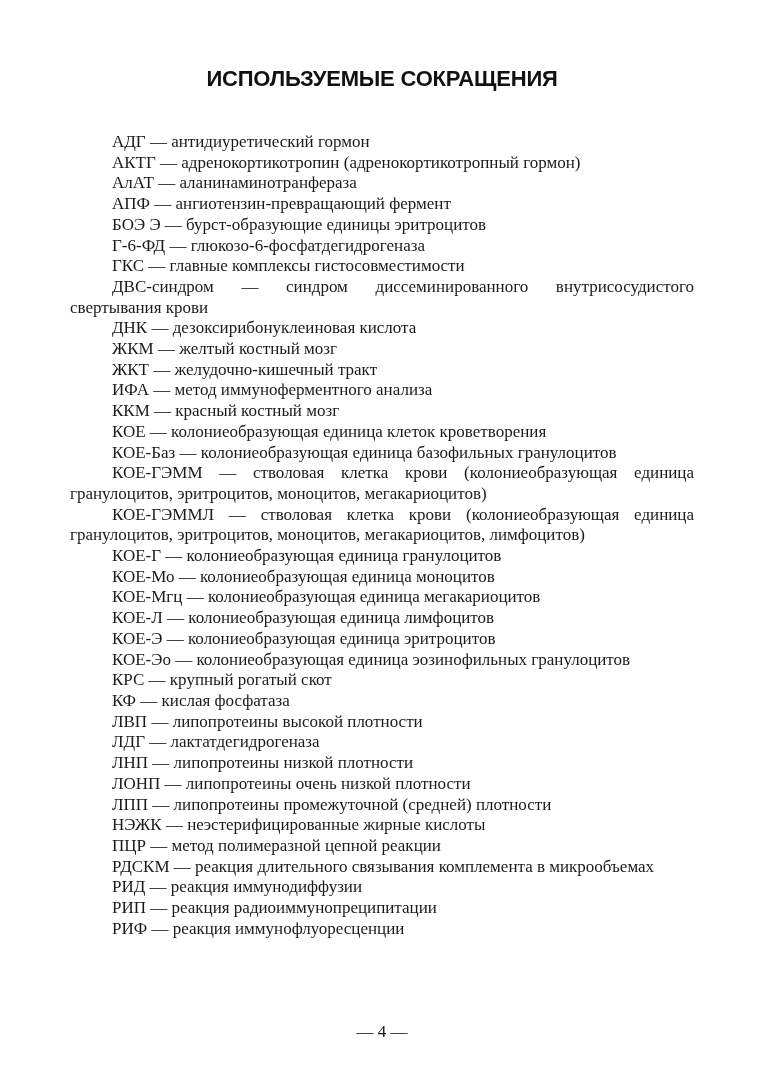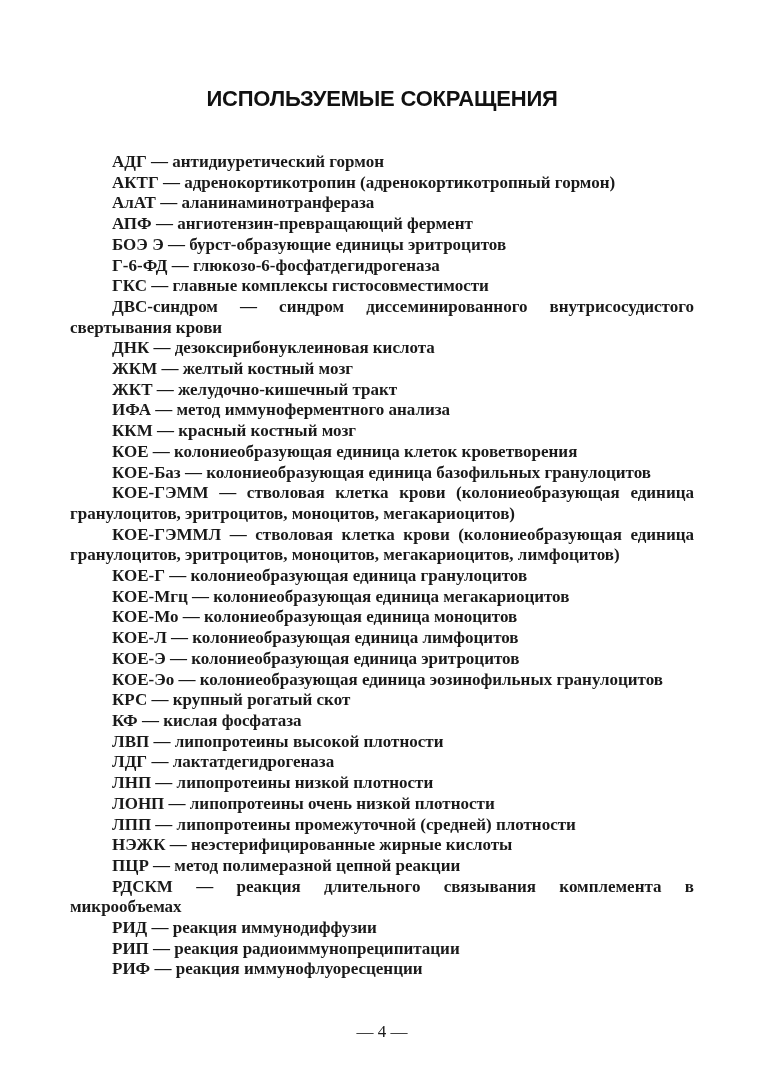--- a/index.html
+++ b/index.html
@@ -12,40 +12,39 @@
     width: 764px;
     height: 1080px;
     background: #ffffff;
     color: #1a1a1a;
     font-family: "Liberation Serif", serif;
     overflow: hidden;
     box-sizing: border-box;
   }
   .title {
     margin: 0;
-    padding-top: 86px;
+    padding-top: 66px;
     text-align: center;
     font-family: "Liberation Sans", sans-serif;
     font-weight: 700;
     font-size: 22px;
     letter-spacing: -0.2px;
     color: #111111;
   }
   .abbr-list {
     margin: 40px 70px 0 70px; 
   }
   .abbr-list .entry {
     margin: 0;
     padding: 0;
     font-size: 17px;
     line-height: 20.7px;
     text-indent: 42px;
     text-align: justify;
     color: #1a1a1a;
-    font-weight: bold;
   }
   .footer {
     position: absolute;
     left: 0;
     right: 0;
     bottom: 38px;
     text-align: center;
     font-size: 17px;
     color: #1a1a1a;
   }
@@ -69,22 +68,22 @@
       <p class="entry">ДНК — дезоксирибонуклеиновая кислота</p>
       <p class="entry">ЖКМ — желтый костный мозг</p>
       <p class="entry">ЖКТ — желудочно-кишечный тракт</p>
       <p class="entry">ИФА — метод иммуноферментного анализа</p>
       <p class="entry">ККМ — красный костный мозг</p>
       <p class="entry">КОЕ — колониеобразующая единица клеток кроветворения</p>
       <p class="entry">КОЕ-Баз — колониеобразующая единица базофильных гранулоцитов</p>
       <p class="entry">КОЕ-ГЭММ — стволовая клетка крови (колониеобразующая единица гранулоцитов, эритроцитов, моноцитов, мегакариоцитов)</p>
       <p class="entry">КОЕ-ГЭММЛ — стволовая клетка крови (колониеобразующая единица гранулоцитов, эритроцитов, моноцитов, мегакариоцитов, лимфоцитов)</p>
       <p class="entry">КОЕ-Г — колониеобразующая единица гранулоцитов</p>
+      <p class="entry">КОЕ-Мо — колониеобразующая единица моноцитов</p>
       <p class="entry">КОЕ-Мгц — колониеобразующая единица мегакариоцитов</p>
-      <p class="entry">КОЕ-Мо — колониеобразующая единица моноцитов</p>
       <p class="entry">КОЕ-Л — колониеобразующая единица лимфоцитов</p>
       <p class="entry">КОЕ-Э — колониеобразующая единица эритроцитов</p>
       <p class="entry">КОЕ-Эо — колониеобразующая единица эозинофильных гранулоцитов</p>
       <p class="entry">КРС — крупный рогатый скот</p>
       <p class="entry">КФ — кислая фосфатаза</p>
       <p class="entry">ЛВП — липопротеины высокой плотности</p>
       <p class="entry">ЛДГ — лактатдегидрогеназа</p>
       <p class="entry">ЛНП — липопротеины низкой плотности</p>
       <p class="entry">ЛОНП — липопротеины очень низкой плотности</p>
       <p class="entry">ЛПП — липопротеины промежуточной (средней) плотности</p>

